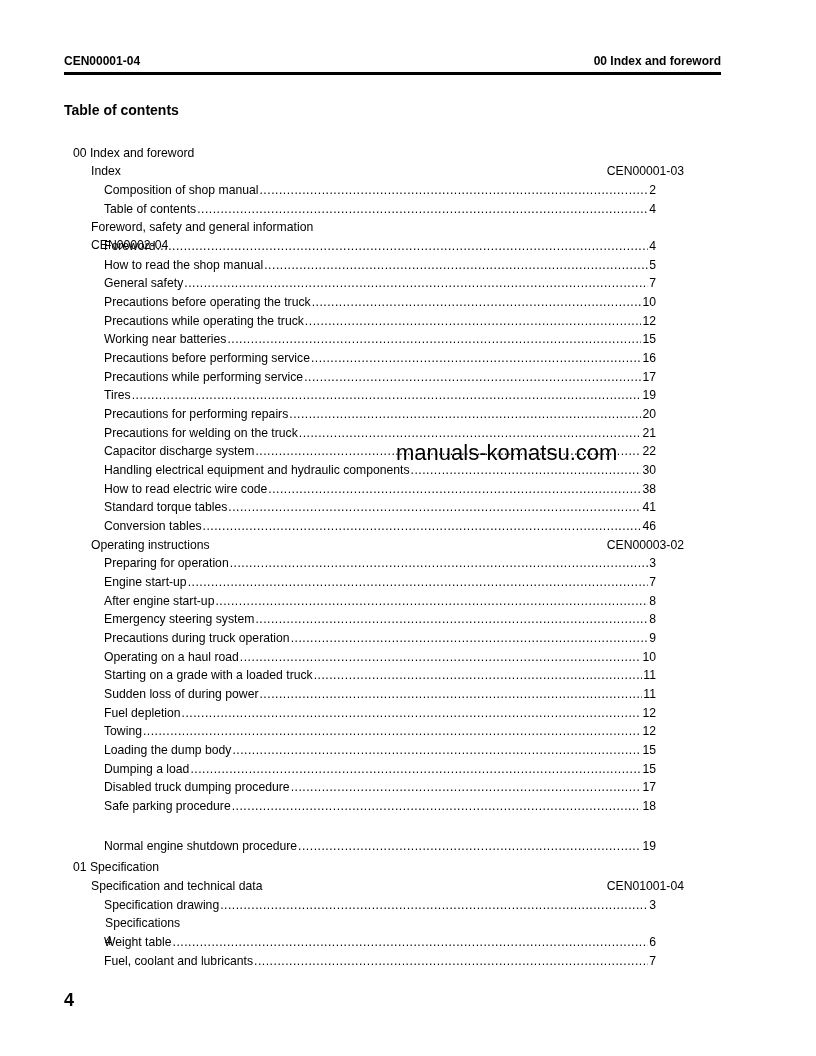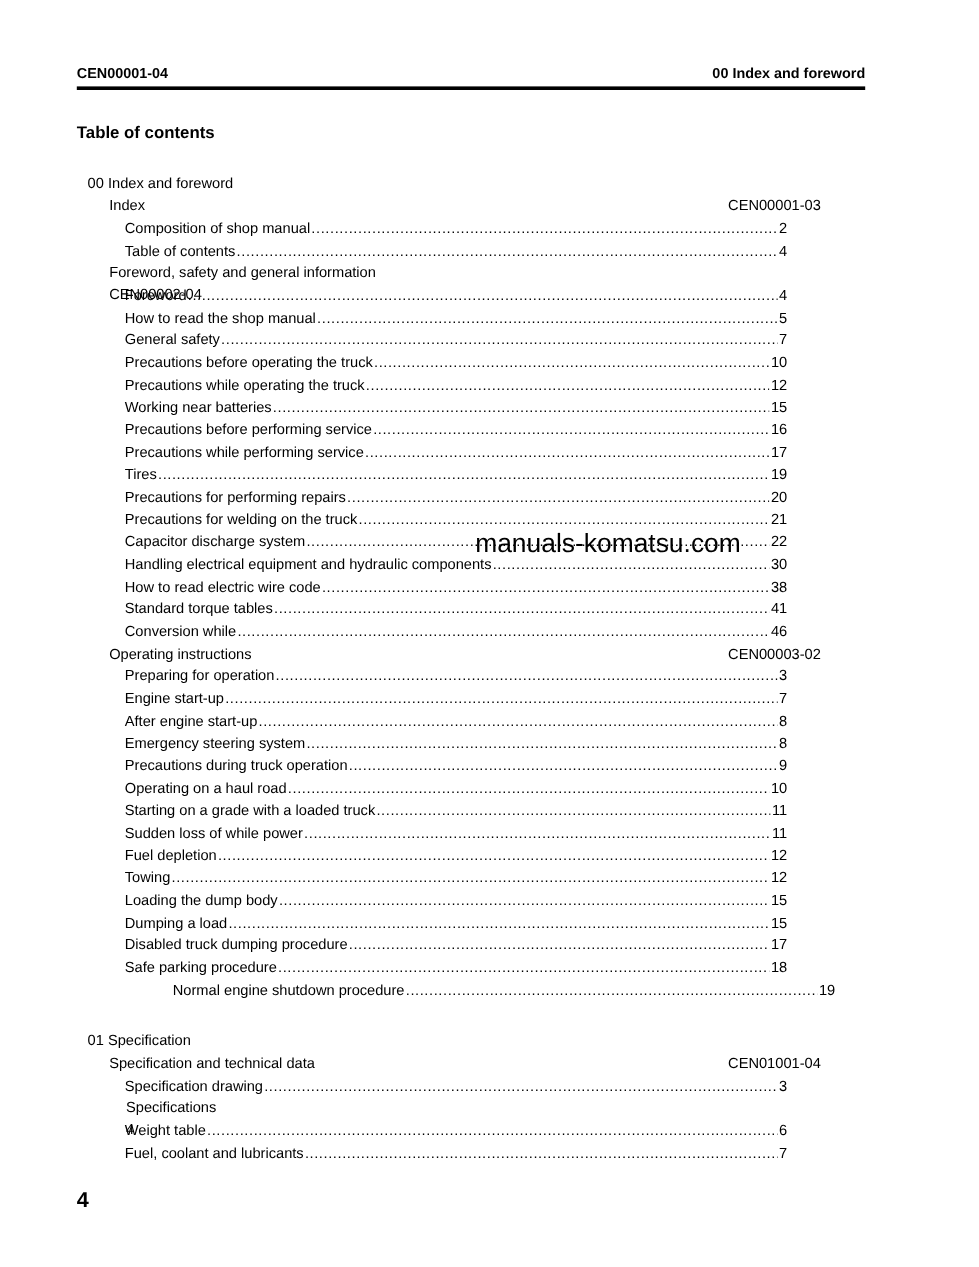--- a/index.html
+++ b/index.html
@@ -148,21 +148,21 @@
       <span class="label">How to read electric wire code</span>
       <span class="dots"></span>
       <span class="page">38</span>
     </div>
     <div class="row lvl2" style="top: 498px;">
       <span class="label">Standard torque tables</span>
       <span class="dots"></span>
       <span class="page">41</span>
     </div>
     <div class="row lvl2" style="top: 517px;">
-      <span class="label">Conversion while</span>
+      <span class="label">Conversion tables</span>
       <span class="dots"></span>
       <span class="page">46</span>
     </div>
     <div class="row lvl1" style="top: 536px;">
       <span>Operating instructions</span>
       <span>CEN00003-02</span>
     </div>
     <div class="row lvl2" style="top: 554px;">
       <span class="label">Preparing for operation</span>
       <span class="dots"></span>
@@ -192,21 +192,21 @@
       <span class="label">Operating on a haul road</span>
       <span class="dots"></span>
       <span class="page">10</span>
     </div>
     <div class="row lvl2" style="top: 666px;">
       <span class="label">Starting on a grade with a loaded truck</span>
       <span class="dots"></span>
       <span class="page">11</span>
     </div>
     <div class="row lvl2" style="top: 685px;">
-      <span class="label">Sudden loss of while power</span>
+      <span class="label">Sudden loss of during power</span>
       <span class="dots"></span>
       <span class="page">11</span>
     </div>
     <div class="row lvl2" style="top: 704px;">
       <span class="label">Fuel depletion</span>
       <span class="dots"></span>
       <span class="page">12</span>
     </div>
     <div class="row lvl2" style="top: 722px;">
       <span class="label">Towing</span>
@@ -226,21 +226,21 @@
     <div class="row lvl2" style="top: 778px;">
       <span class="label">Disabled truck dumping procedure</span>
       <span class="dots"></span>
       <span class="page">17</span>
     </div>
     <div class="row lvl2" style="top: 797px; justify-content: center;">
       <span class="label">Safe parking procedure</span>
       <span class="dots"></span>
       <span class="page">18</span>
     </div>
-    <div class="row lvl2" style="top: 816px; margin-left: 40px;">
+    <div class="row lvl2" style="top: 837px;">
       <span class="label">Normal engine shutdown procedure</span>
       <span class="dots"></span>
       <span class="page">19</span>
     </div>
     <div class="row lvl0" style="top: 858px;">
       <span>01 Specification</span>
     </div>
     <div class="row lvl1" style="top: 877px;">
       <span>Specification and technical data</span>
       <span>CEN01001-04</span>

